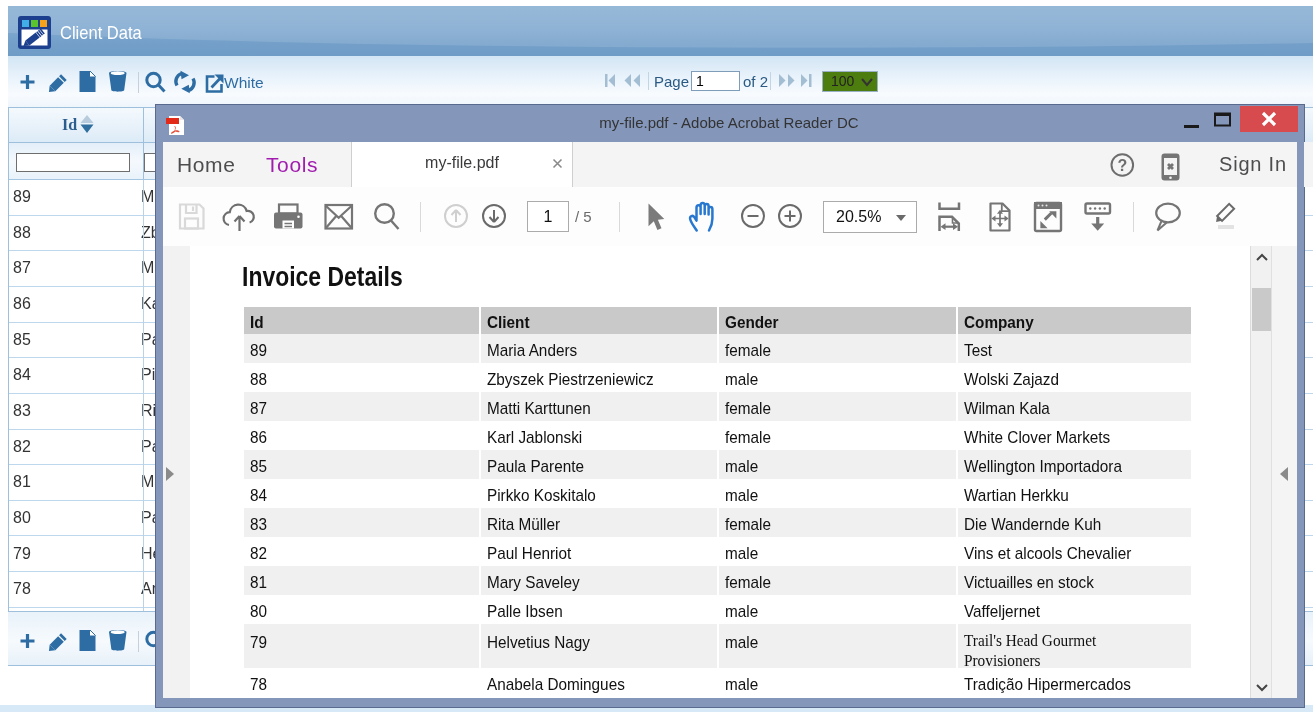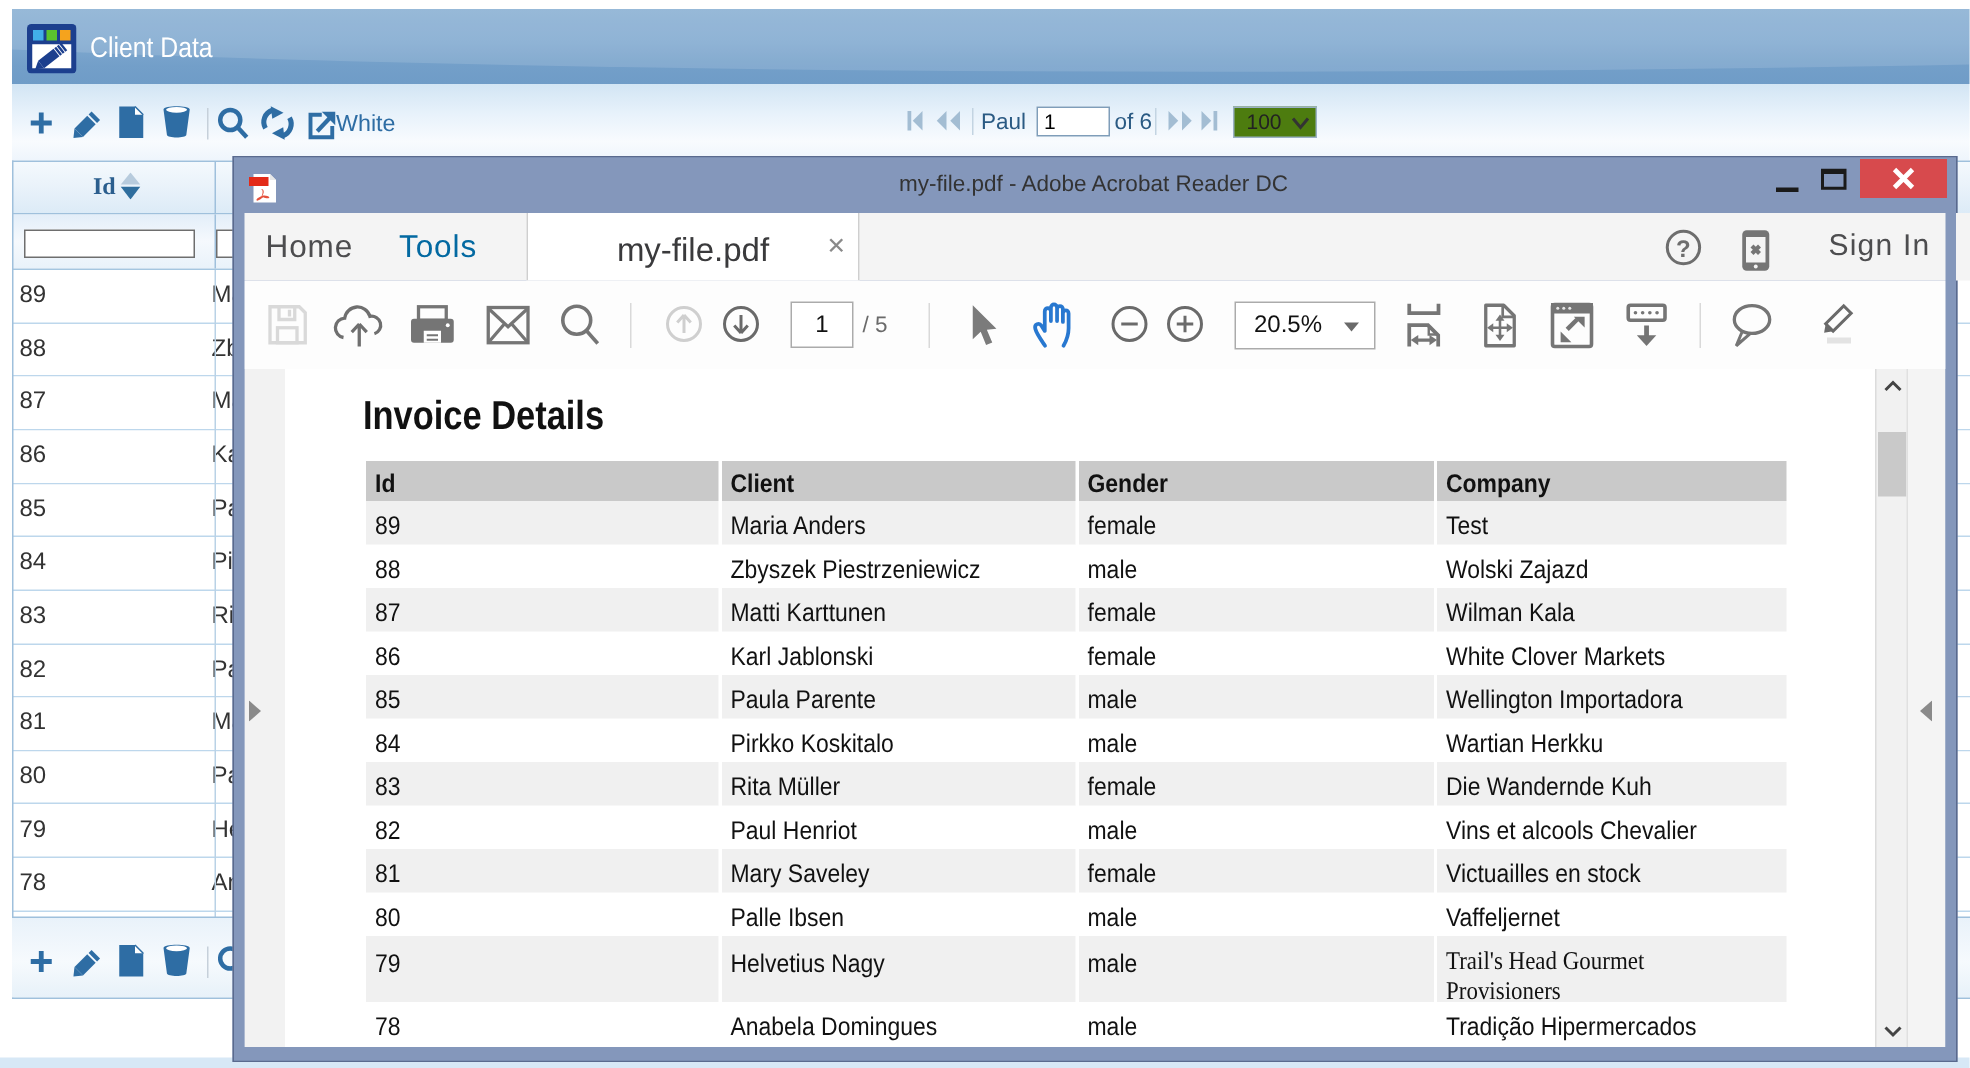--- a/index.html
+++ b/index.html
@@ -24,23 +24,23 @@
 #win{left:155px;top:104px;width:1150px;height:604px;background:#8497bb;
 box-shadow:0 0 0 0;}
 #winoutline{left:0;top:0;width:1148px;height:602px;border:1px solid #5a6a8e;}
 #titlebar{left:1px;top:1px;width:1148px;height:37px;background:#8497bb;}
 #wtitle{left:0;top:10px;width:1148px;text-align:center;font-size:15px;color:#333;}
 #tabbar{left:1px;top:38px;width:1148px;height:45px;background:#f4f4f4;padding-left:46px;}
 #toolbar{left:1px;top:83px;width:1148px;height:59px;background:#fdfdfd;border-bottom:1px solid #dcdcdc;}
 #content{left:1px;top:142px;width:1141px;height:452px;background:#f2f2f3;}
 #page{left:34px;top:0;width:1060px;height:452px;background:#fff;}
 #tabHome{left:21px;top:11px;font-size:21px;color:#4d4d4f;letter-spacing:.6px;}
-#tabTools{left:110px;top:11px;font-size:21px;color:#0369a1;letter-spacing:.6px;}
+#tabTools{left:110px;top:11px;font-size:21px;color:#a21caf;letter-spacing:.6px;}
 #activetab{left:195px;top:0;width:220px;height:45px;background:#fff;border-left:1px solid #cfcfcf;border-right:1px solid #cfcfcf;}
-#tabname{left:0;top:12px;width:220px;text-align:center;font-size:22px;color:#3a3a3c;}
+#tabname{left:0;top:12px;width:220px;text-align:center;font-size:16px;color:#3a3a3c;}
 #signin{left:1063px;top:11px;font-size:20px;color:#4d4d4f;letter-spacing:.8px;}
 
 #pgtitle{left:52px;top:16px;font-size:27px;font-weight:bold;color:#111;transform:scaleX(.85);transform-origin:0 0;}
 table{border-collapse:collapse;table-layout:fixed;}
 #ptable{position:absolute;left:54px;top:61px;width:947px;font-size:17px;color:#111;}
 #ptable td{padding:0 0 0 6px;vertical-align:middle;overflow:hidden;white-space:nowrap;}
 #ptable td .t{display:inline-block;transform:scaleX(.9);transform-origin:0 50%;white-space:nowrap;position:relative;top:2px;}
 #ptable .hd td{background:#c9c9c9;font-weight:bold;height:27px;}
 #ptable .a td{background:#f0f0f0;}
 #ptable td+td{border-left:2px solid #fff;}
@@ -110,23 +110,23 @@
 <g>
         <rect x="5" y="10" width="2.5" height="13"></rect>
         <path d="M15 10 L8.5 16.5 L15 23 Z"></path>
       </g>
 <g>
         <path d="M31 10 L24.5 16.5 L31 23 Z"></path>
         <path d="M40 10 L33.5 16.5 L40 23 Z"></path>
       </g>
 <rect x="48" y="8" width="1" height="18" fill="#c3d4e2"></rect>
 </svg>
-<div class="abs ptxt" style="left:54px;top:9px;">Paul</div>
+<div class="abs ptxt" style="left:54px;top:9px;">Page</div>
 <div class="abs" style="left:91px;top:7px;width:43px;height:18px;border:1px solid #7f9db9;background:#fff;font-size:14px;color:#000;padding-left:4px;line-height:18px;">1</div>
-<div class="abs ptxt" style="left:143px;top:9px;">of 6</div>
+<div class="abs ptxt" style="left:143px;top:9px;">of 2</div>
 <svg class="abs" style="left:168px;" width="60" height="36" viewBox="0 0 60 36" fill="#a3bdd3">
 <rect x="2" y="8" width="1" height="18" fill="#c3d4e2"></rect>
 <g>
         <path d="M11 10 L17.5 16.5 L11 23 Z"></path>
         <path d="M20 10 L26.5 16.5 L20 23 Z"></path>
       </g>
 <g>
         <path d="M33 10 L39.5 16.5 L33 23 Z"></path>
         <rect x="41" y="10" width="2.5" height="13"></rect>
       </g>

